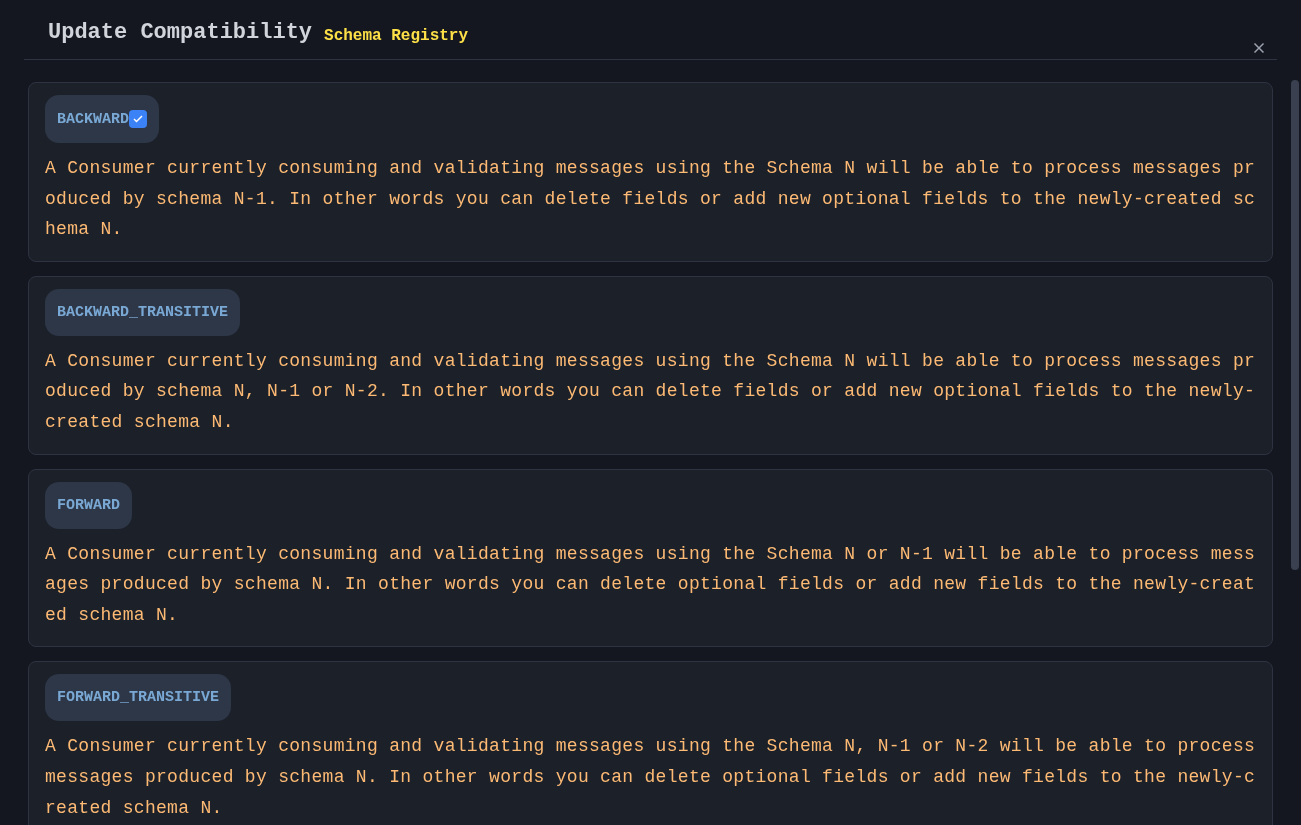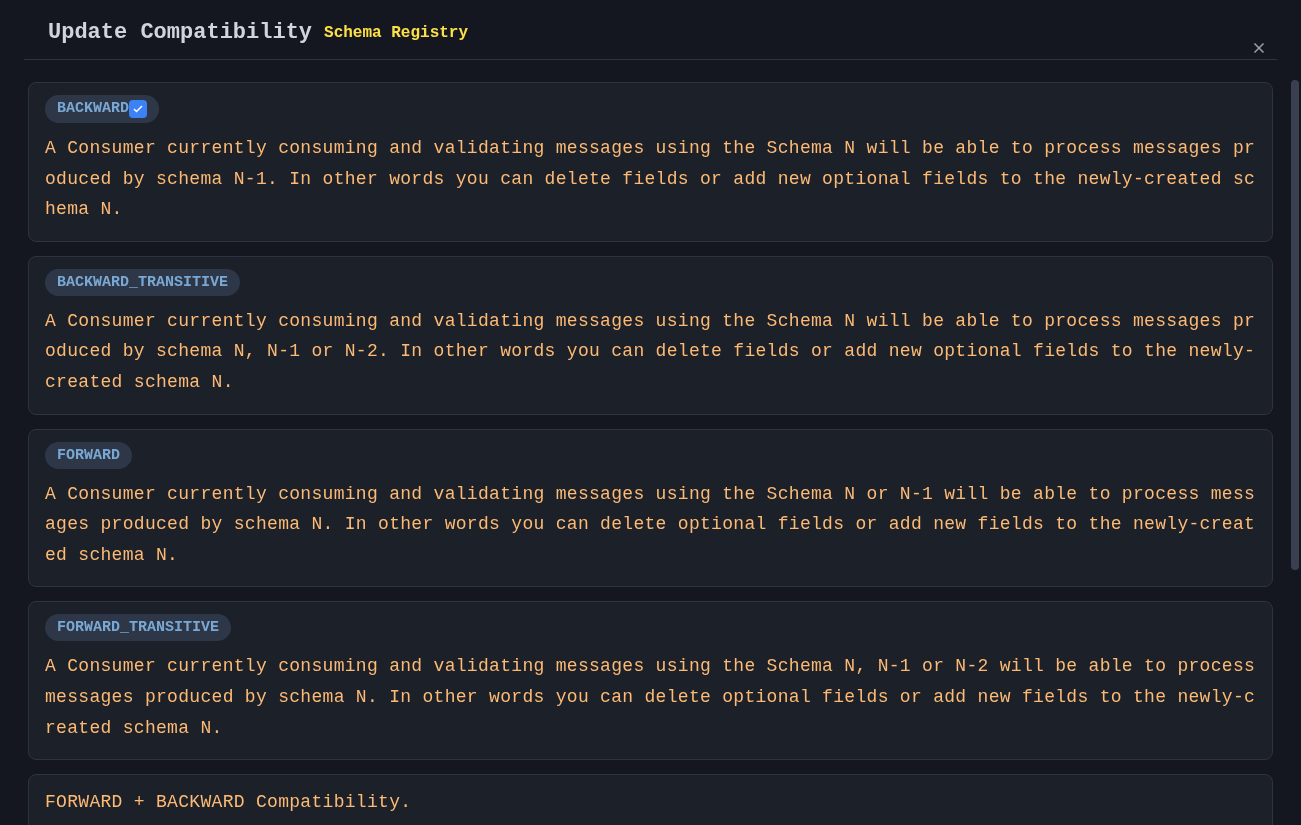--- a/index.html
+++ b/index.html
@@ -14,21 +14,21 @@
     width: 1301px;
     height: 825px;
     overflow: hidden;
     position: relative;
   }
   .header {
     padding: 20px 24px 14px 24px;
     border-bottom: 1px solid #2d3340;
     margin: 0 24px;
     display: flex;
-    align-items: center;
+    align-items: flex-end;
     gap: 12px;
   }
   .header-title {
     color: #d1d5db;
     font-size: 22px;
     font-weight: bold;
   }
   .header-subtitle {
     color: #fde047;
     font-size: 16px;
@@ -66,24 +66,24 @@
   .option-header {
     display: flex;
     align-items: center;
     margin-bottom: 10px;
   }
   .option-label {
     background: #2d3748;
     color: #7aa8d4;
     font-weight: bold;
     font-size: 15px;
-    padding: 5px 12px;
+    padding: 15px 12px;
     border-radius: 14px;
     display: inline-flex;
-    align-items: flex-start;
+    align-items: flex-end;
   }
   .check-badge {
     background: #3b82f6;
     width: 18px;
     height: 18px;
     border-radius: 4px;
     display: inline-flex;
     align-items: center;
     justify-content: center;
   }

